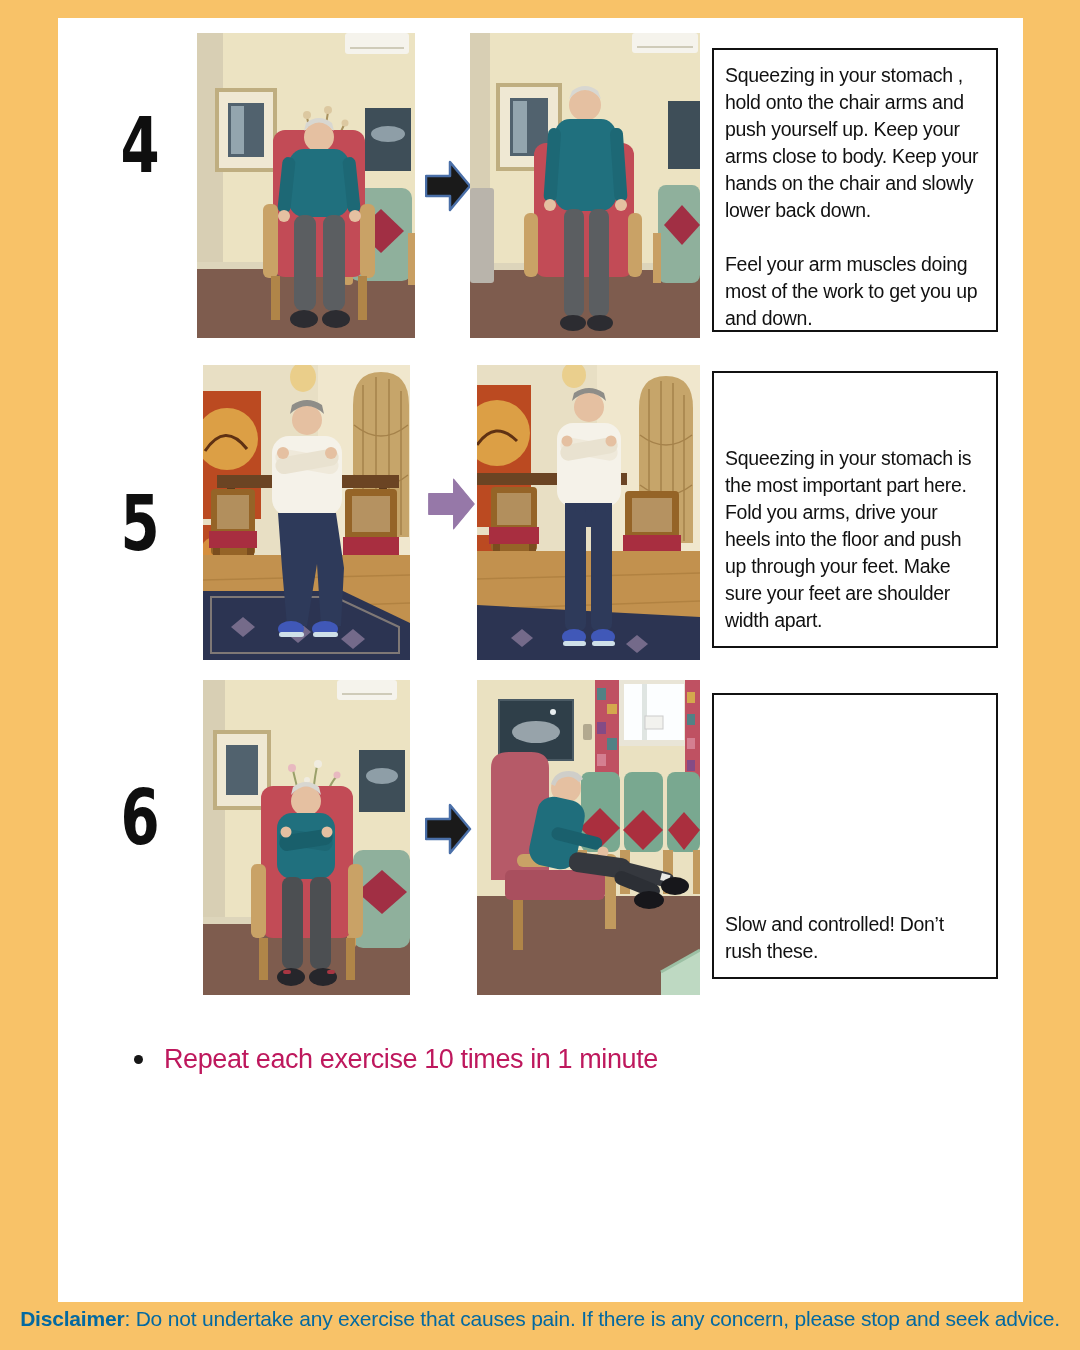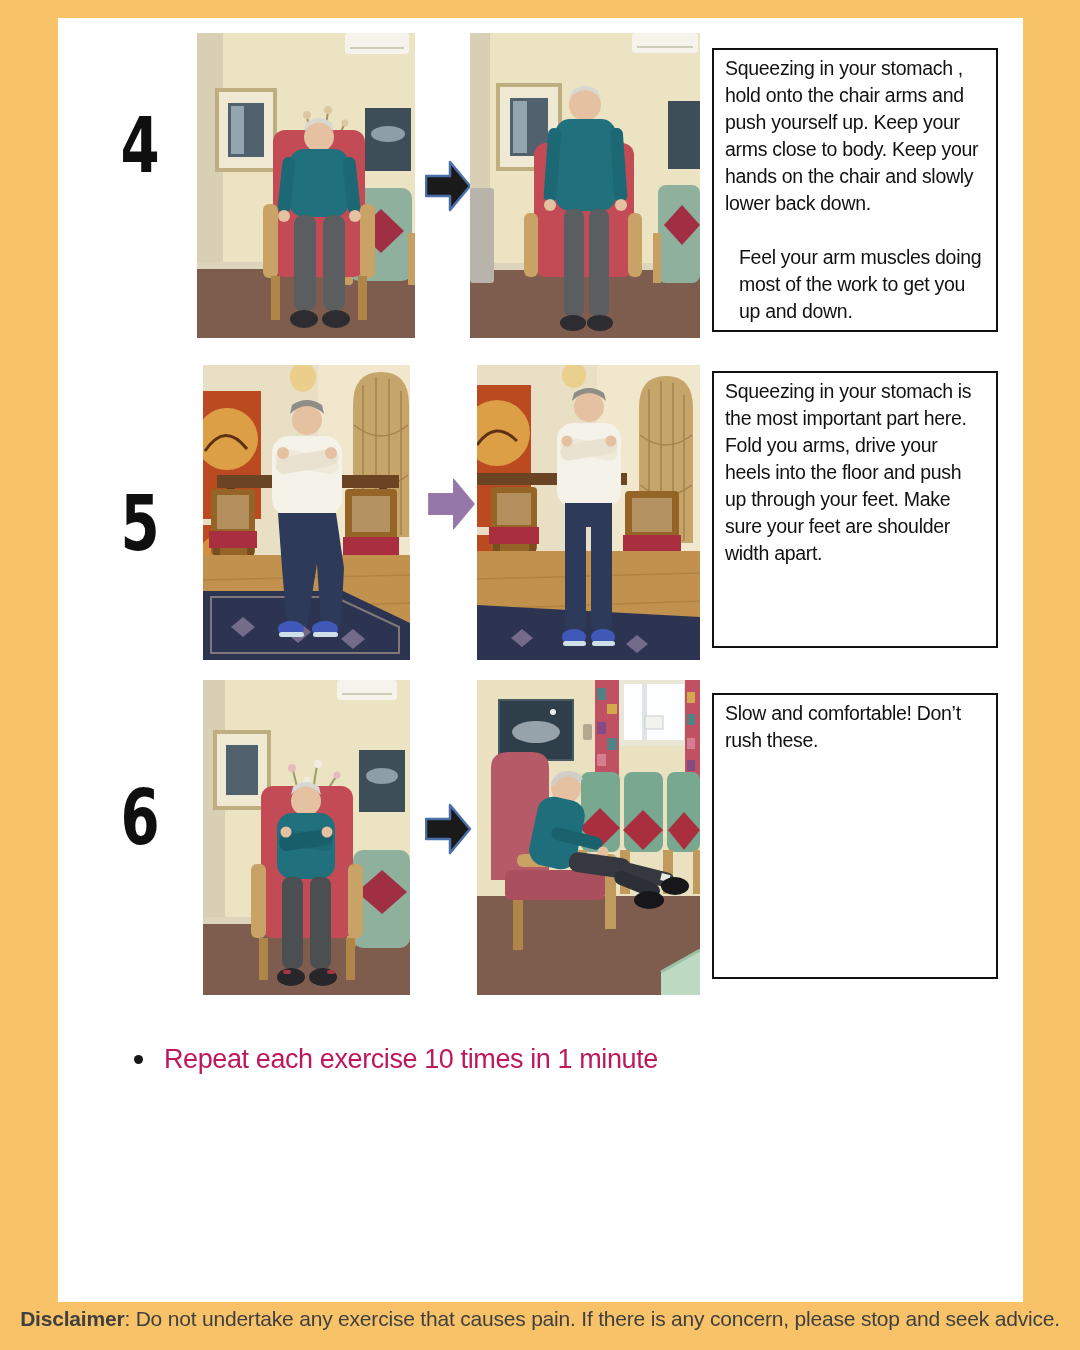--- a/index.html
+++ b/index.html
@@ -20,45 +20,45 @@
     transform:scaleX(0.74); transform-origin:center;
   }
   .photo { position:absolute; }
   .photo svg { display:block; width:100%; height:100%; }
 
   .arrow { position:absolute; }
   .arrow svg { display:block; width:100%; height:100%; }
 
   .ibox {
     position:absolute; border:2px solid #111111; background:#ffffff;
-    box-sizing:border-box; padding:5px 11px;
+    box-sizing:border-box; padding:12px 11px;
     font-size:19.5px; line-height:27px; letter-spacing:-0.3px; color:#111111;
     display:flex; flex-direction:column;
   }
   .ibox p { margin:0; }
-  .ibox p + p { margin-top:27px;margin-left:14px; }
+  .ibox p + p { margin-top:27px; }
   .ibox p:empty { display:none; }
-  .ibox.center { justify-content:flex-start; }
+  .ibox.center { justify-content:flex-end; }
 
   .bullets {
     position:absolute; left:72px; top:1021px; width:885px;
     list-style:none; margin:0; padding:0;
   }
   .bullets li {
     position:relative; padding-left:34px; font-size:27px; line-height:40px;
     letter-spacing:-0.4px; white-space:nowrap; color:#be185d;
   }
   .bullets li::before {
     content:""; position:absolute; left:4px; top:16px;
     width:9px; height:9px; border-radius:50%; background:#161616;
   }
 
   .disclaimer {
     position:absolute; left:0; right:0; top:1307px; text-align:center;
-    font-size:21px; letter-spacing:-0.2px; color:#404040; white-space:nowrap;
+    font-size:21px; letter-spacing:-0.2px; color:#0369a1; white-space:nowrap;
   }
   .disclaimer .lbl { font-weight:700; }
 </style>
 </head>
 <body>
 
 <div class="page">
   <div class="content">
 
     <div class="ex-number" style="left:40px; top:90px;">4</div>
@@ -452,21 +452,21 @@
           <rect x="184" y="194" width="9" height="7" fill="#e8e8e4" transform="rotate(14 188 197)"></rect>
           <ellipse cx="198" cy="206" rx="14" ry="9" fill="#17171b"></ellipse>
           <ellipse cx="172" cy="220" rx="15" ry="9" fill="#17171b"></ellipse>
         </g>
         <polygon points="184,292 223,270 223,315 184,315" fill="#bed9c2"></polygon>
         <line x1="184" y1="292" x2="223" y2="270" stroke="#9cc0a4" stroke-width="3"></line>
       </svg>
     </div>
 
     <div class="ibox center" style="left:654px; top:675px; width:286px; height:286px;">
-      <p>Slow and comfortable! Don’t rush these.</p>
+      <p>Slow and controlled! Don’t rush these.</p>
     </div>
 
     <ul class="bullets">
       <li>Repeat each exercise 10 times in 1 minute</li>
     </ul>
   </div>
 
   <div class="disclaimer">
     <span class="lbl">Disclaimer</span><span>: Do not undertake any exercise that causes pain. If there is any concern, please stop and seek advice.</span>
   </div>

